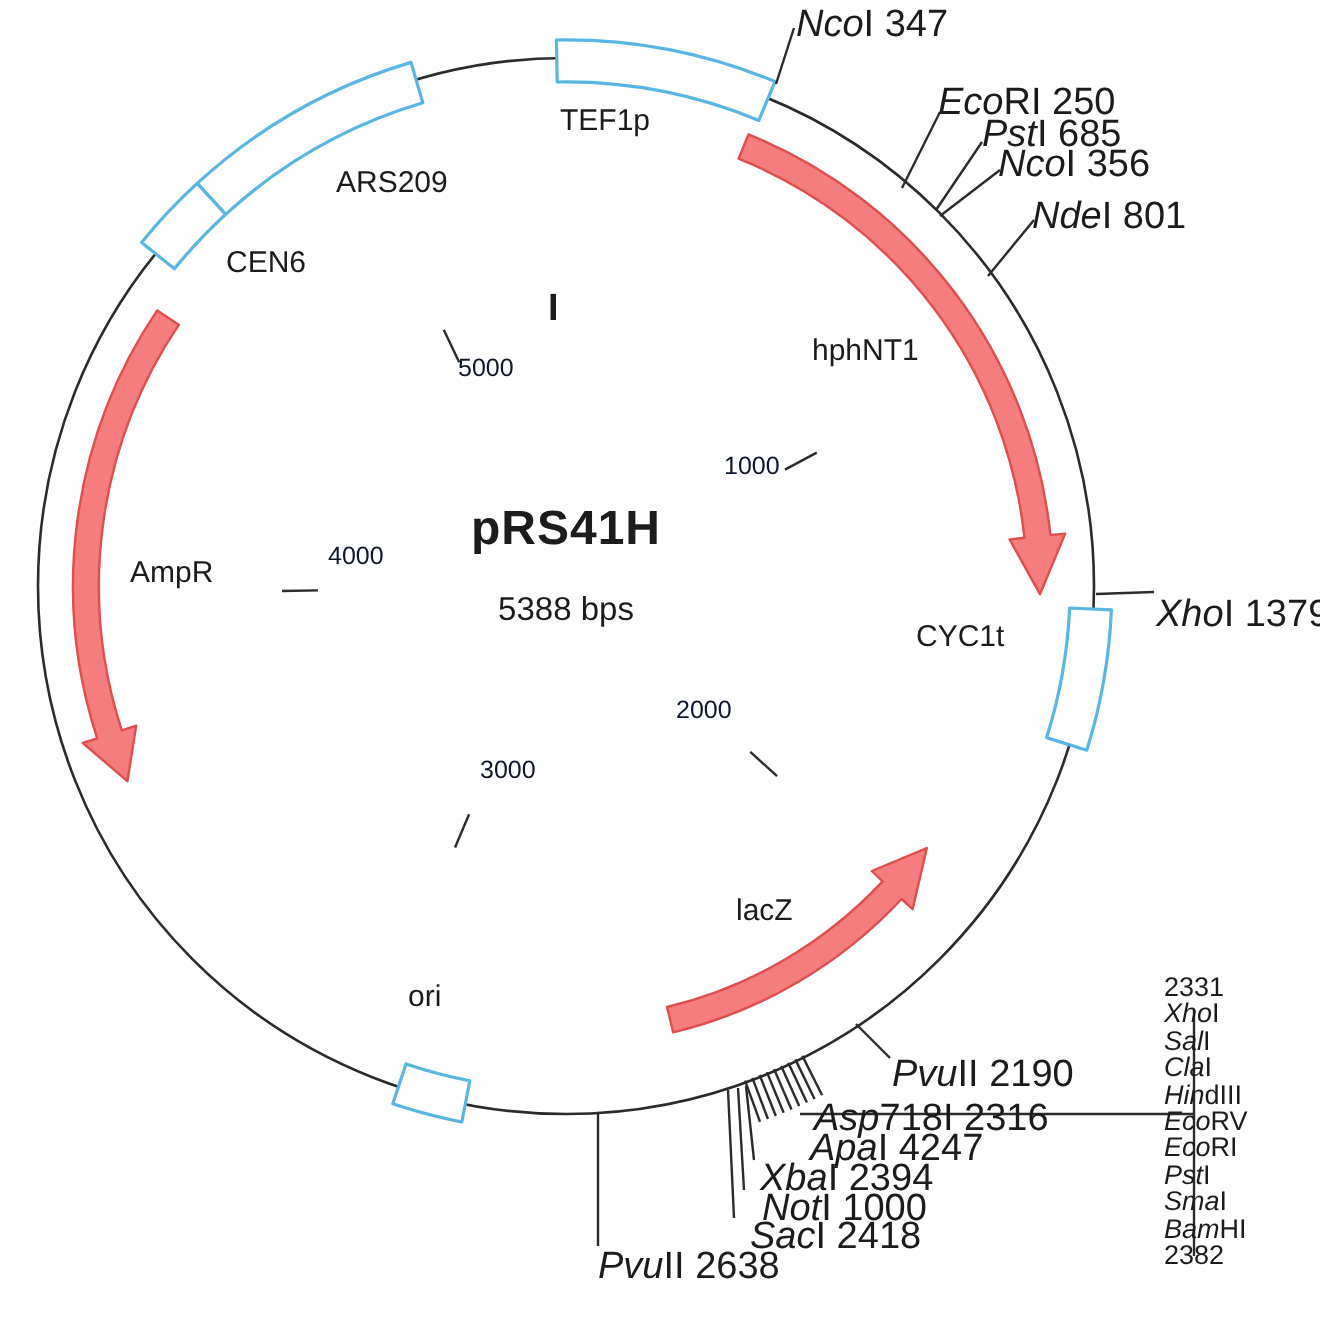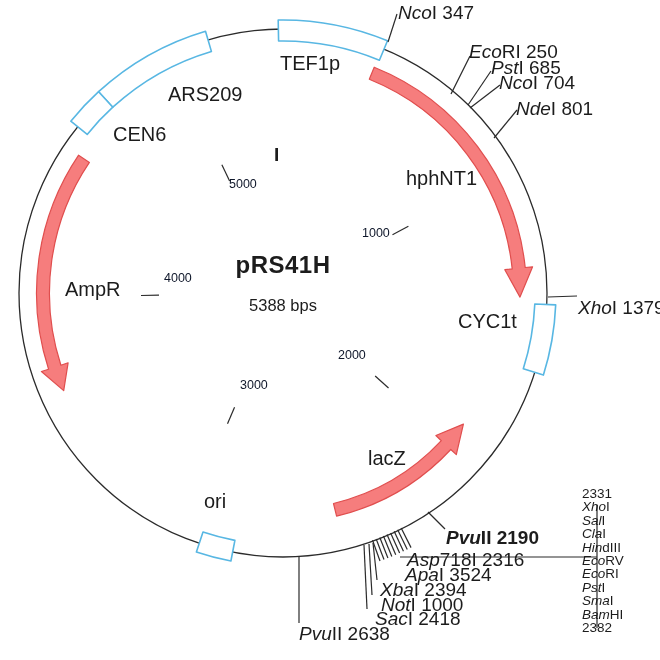--- a/index.html
+++ b/index.html
@@ -1,21 +1,21 @@
 <!DOCTYPE html>
 <html><head>
 <meta charset="utf-8">
 <style>
   html,body{margin:0;padding:0;background:#ffffff;}
   .stage{position:relative;width:660px;height:660px;background:#fff;overflow:hidden;
          font-family:"Liberation Sans",sans-serif;color:#1c1c1c;}
   #map-svg{position:absolute;left:0;top:0;}
   .lbl{position:absolute;white-space:nowrap;line-height:1;color:#1c1c1c;}
   .site{font-size:19px;}
-  .feat{font-size:20px;}
+  .feat{font-size:15px;}
   .scale{font-size:12.5px;color:#0f172a;}
   .enz{font-style:italic;}
   .title{font-size:24px;font-weight:bold;letter-spacing:0.5px;}
   .subtitle{font-size:16.5px;}
   .origin-marker{font-size:19px;font-weight:bold;}
   .center-wrap{position:absolute;left:202px;top:251px;width:162px;text-align:center;}
   .center-wrap .subtitle{display:block;margin-top:17px;}
   .plist{position:absolute;left:582px;top:487px;font-size:13.5px;line-height:13.4px;}
   .plist div{white-space:nowrap;}
 </style>
@@ -80,26 +80,26 @@
 
   <span class="lbl scale" style="left:229px;top:178px;">5000</span>
   <span class="lbl scale" style="left:362px;top:227px;">1000</span>
   <span class="lbl scale" style="left:338px;top:349px;">2000</span>
   <span class="lbl scale" style="left:240px;top:379px;">3000</span>
   <span class="lbl scale" style="left:164px;top:272px;">4000</span>
 
   <span class="lbl site" style="left:398px;top:3px;"><i class="enz">Nco</i><span>I 347</span></span>
   <span class="lbl site" style="left:469px;top:42px;"><i class="enz">Eco</i><span>RI 250</span></span>
   <span class="lbl site" style="left:491px;top:58px;"><i class="enz">Pst</i><span>I 685</span></span>
-  <span class="lbl site" style="left:499px;top:73px;"><i class="enz">Nco</i><span>I 704</span></span>
+  <span class="lbl site" style="left:499px;top:73px;"><i class="enz">Nco</i><span>I 356</span></span>
   <span class="lbl site" style="left:516px;top:99px;"><i class="enz">Nde</i><span>I 801</span></span>
   <span class="lbl site" style="left:578px;top:298px;"><i class="enz">Xho</i><span>I 1379</span></span>
-  <span class="lbl site" style="left:446px;top:528px;font-weight:bold;"><i class="enz">Pvu</i><span>II 2190</span></span>
+  <span class="lbl site" style="left:446px;top:528px;"><i class="enz">Pvu</i><span>II 2190</span></span>
   <span class="lbl site" style="left:407px;top:550px;"><i class="enz">Asp</i><span>718I 2316</span></span>
-  <span class="lbl site" style="left:405px;top:565px;"><i class="enz">Apa</i><span>I 3524</span></span>
+  <span class="lbl site" style="left:405px;top:565px;"><i class="enz">Apa</i><span>I 4247</span></span>
   <span class="lbl site" style="left:380px;top:580px;"><i class="enz">Xba</i><span>I 2394</span></span>
   <span class="lbl site" style="left:381px;top:595px;"><i class="enz">Not</i><span>I 1000</span></span>
   <span class="lbl site" style="left:375px;top:609px;"><i class="enz">Sac</i><span>I 2418</span></span>
   <span class="lbl site" style="left:299px;top:624px;"><i class="enz">Pvu</i><span>II 2638</span></span>
 
   <div class="plist">
     <div>2331</div>
     <div><i class="enz">Xho</i><span>I</span></div>
     <div><i class="enz">Sal</i><span>I</span></div>
     <div><i class="enz">Cla</i><span>I</span></div>

